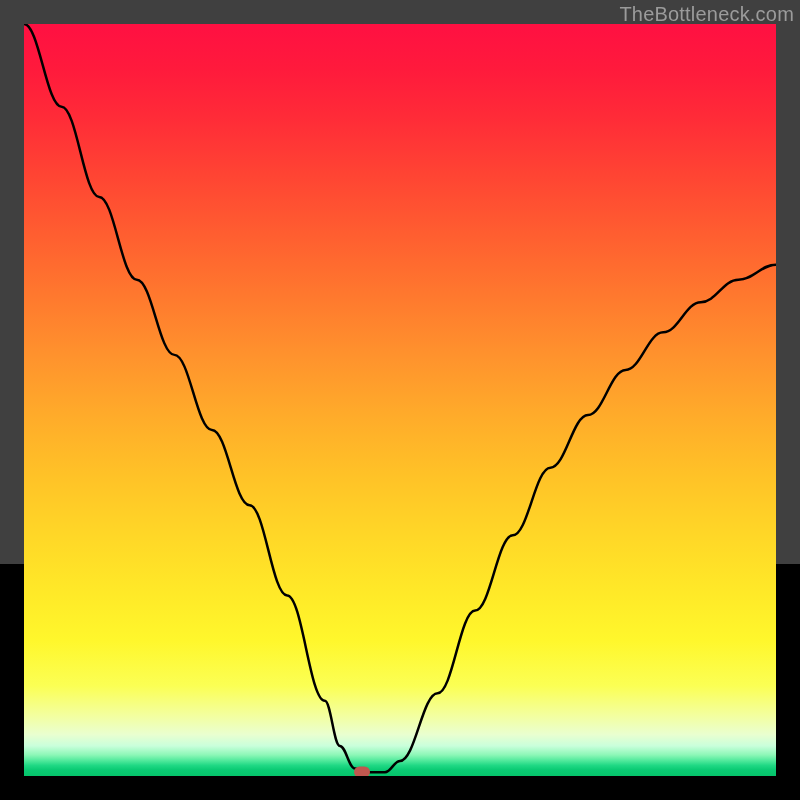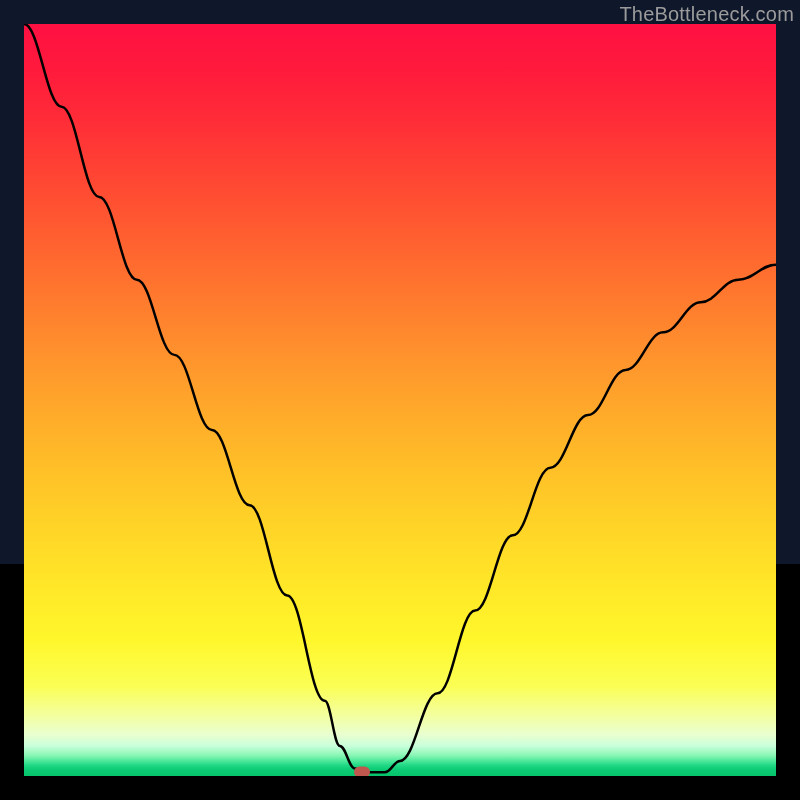--- a/index.html
+++ b/index.html
@@ -8,21 +8,21 @@
     width: 800px;
     height: 800px;
     background: #000;
     overflow: hidden;
     font-family: Arial, Helvetica, sans-serif;
   }
   .frame {
     position: relative;
     width: 800px;
     height: 564px;
-    background: #0f172a;
+    background: #404040;
   }
   .plot {
     position: absolute;
     left: 24px;
     top: 24px;
     width: 752px;
     height: 752px;
     overflow: hidden;
   }
   .gradient {

